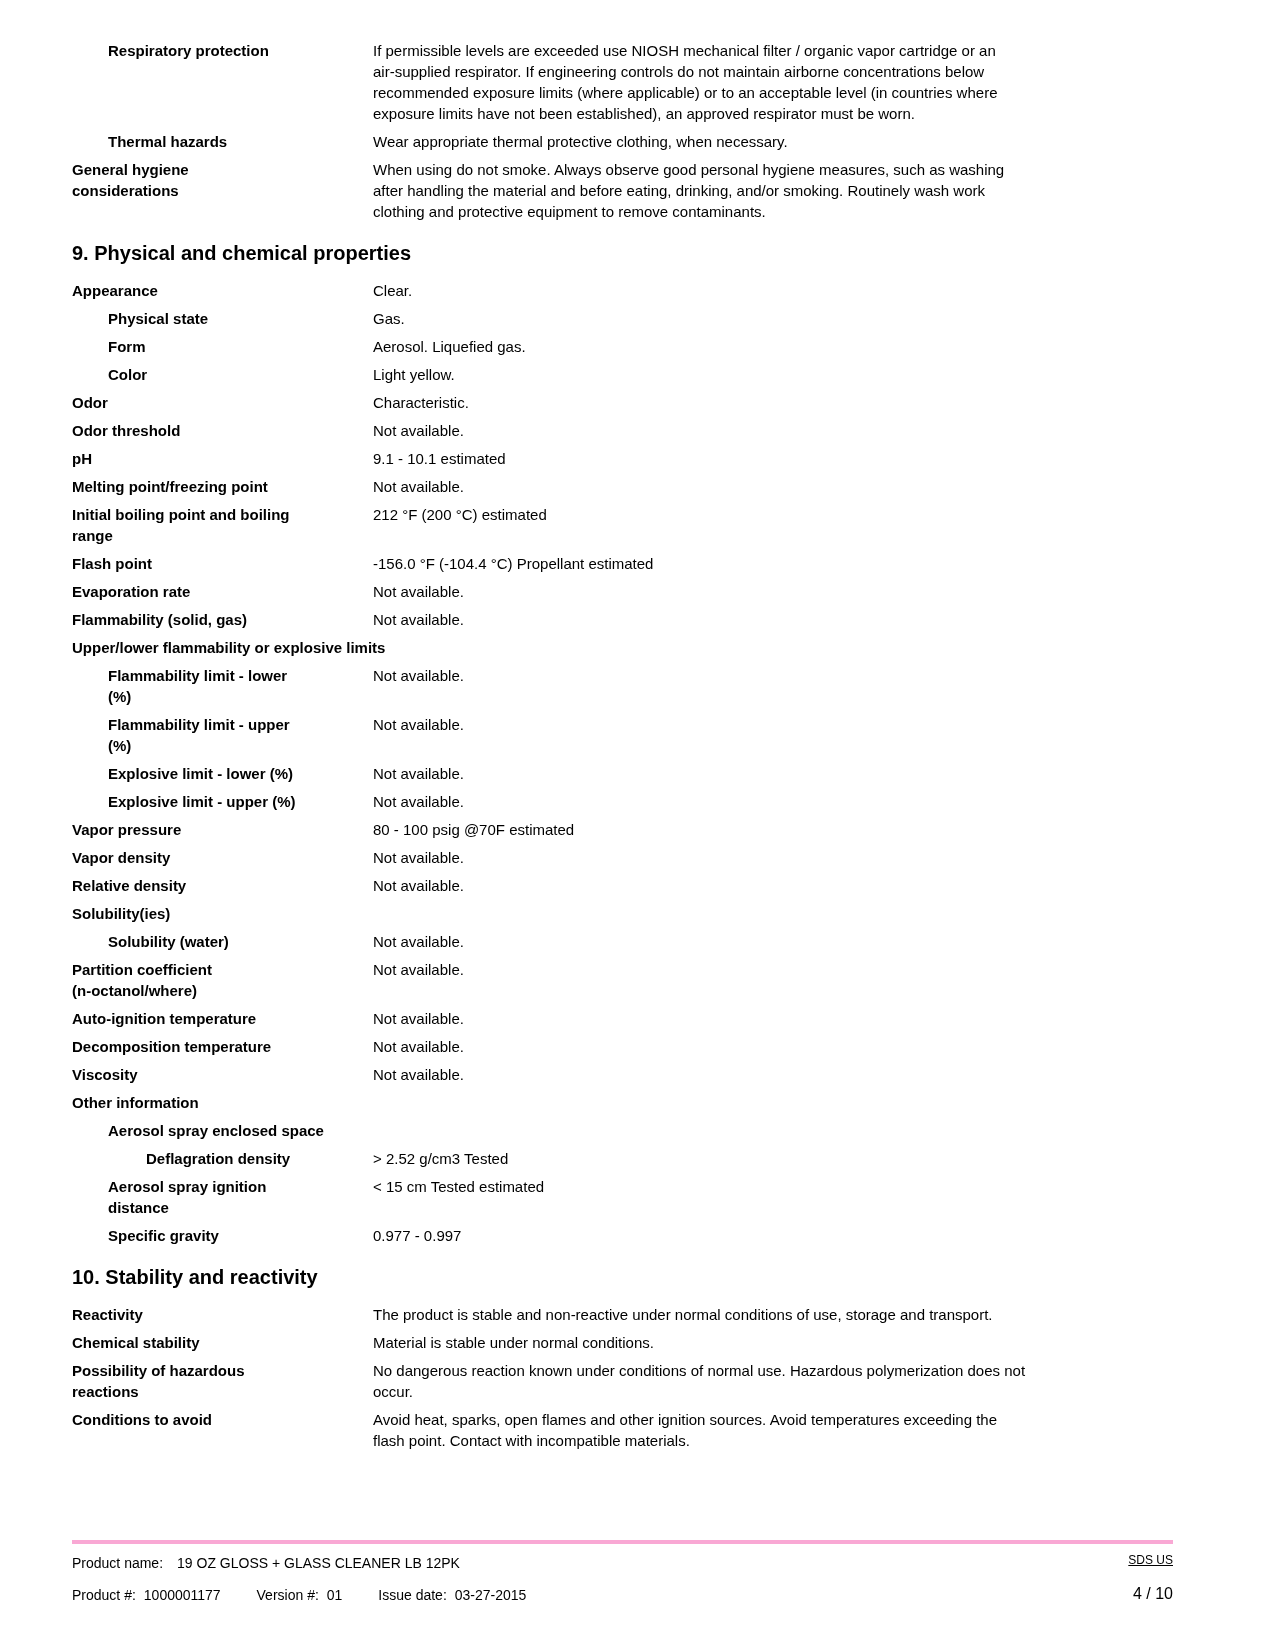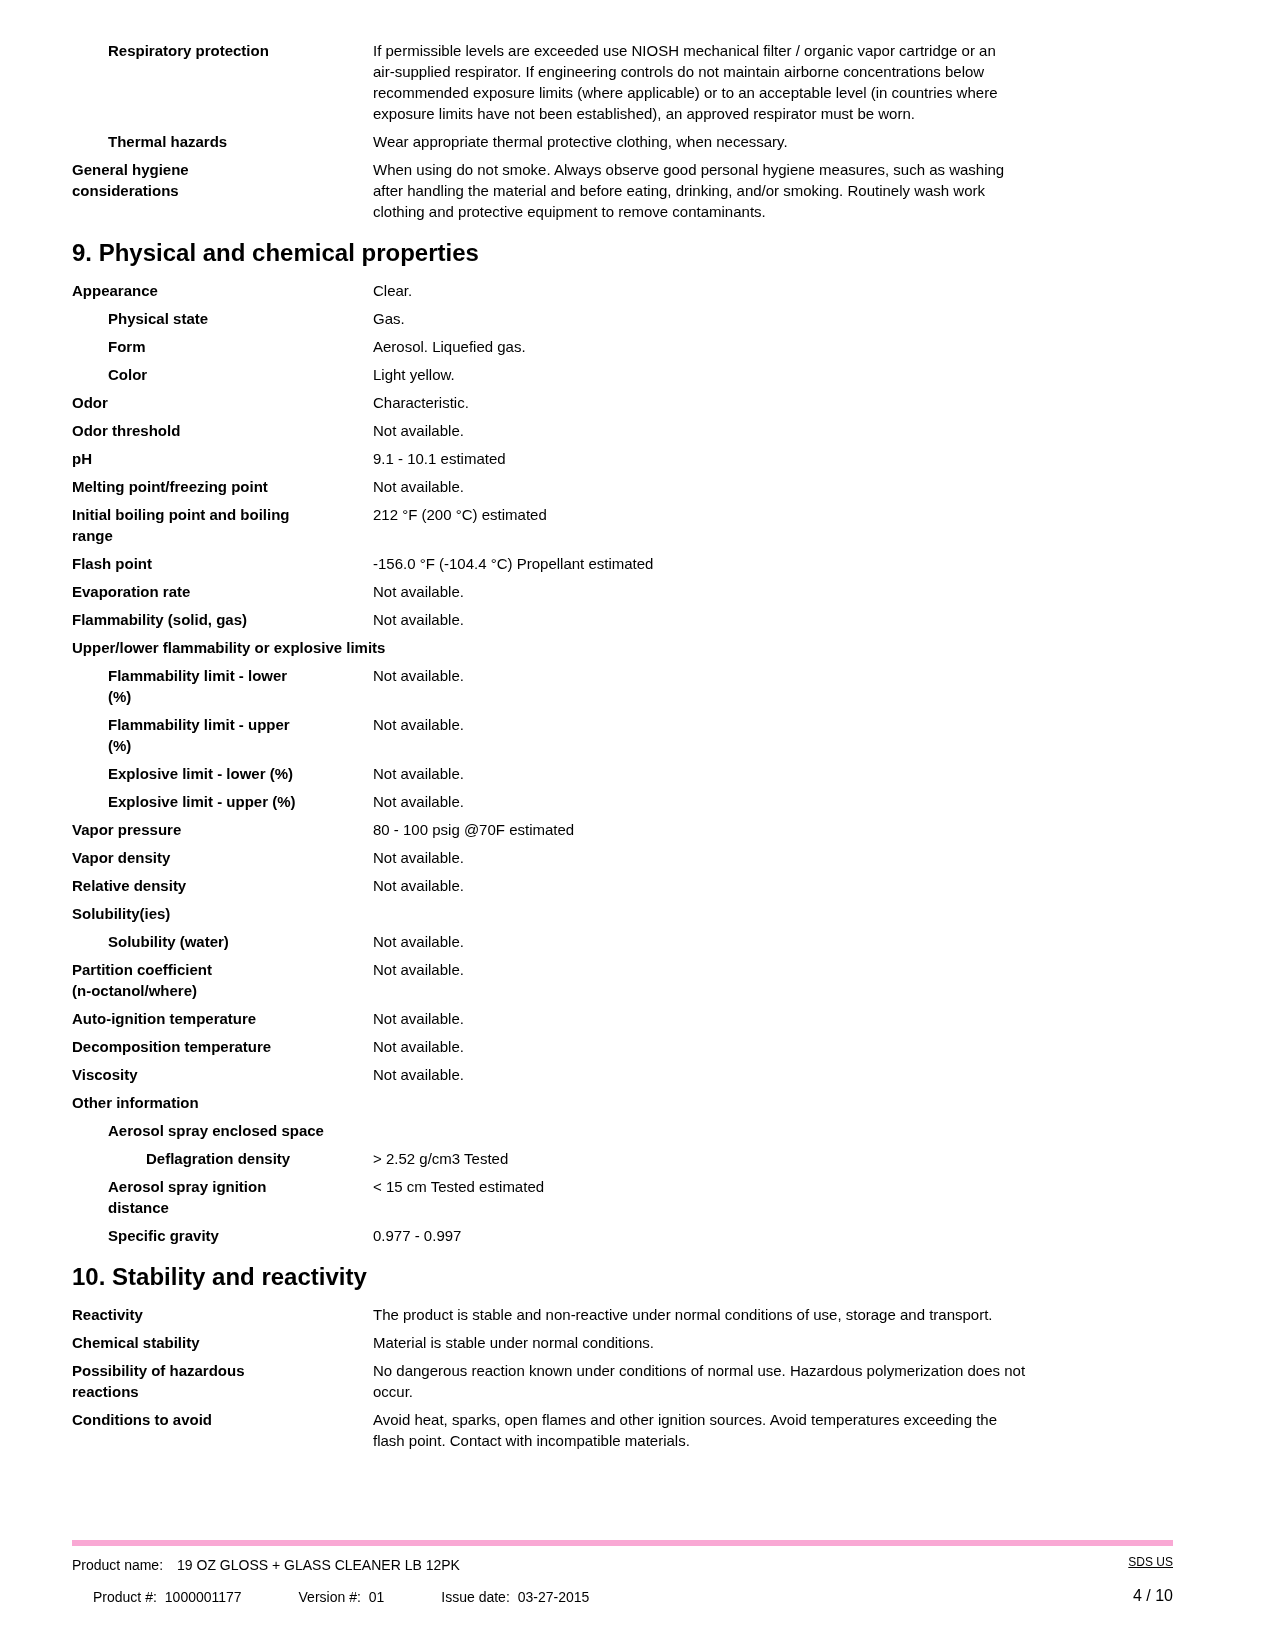--- a/index.html
+++ b/index.html
@@ -10,21 +10,21 @@
     background: #ffffff;
     color: #000000;
     font-family: "Liberation Sans", sans-serif;
     font-size: 15px;
     line-height: 21px;
     box-sizing: border-box;
     padding: 40px 72px 0 72px;
     overflow: hidden;
   }
   .h2 {
-    font-size: 24px;
+    font-size: 20px;
     line-height: 26px;
     font-weight: bold;
     margin: 18px 0 14px 0;
   }
   .row { display: flex; margin-bottom: 7px; }
   .lbl {
     flex: 0 0 301px;
     box-sizing: border-box;
     font-weight: bold;
     white-space: pre-line;
@@ -35,30 +35,30 @@
   .lbl.full  { flex: 0 0 auto; padding-right: 0; }
   .val {
     width: 745px;
     white-space: pre-line;
   }
   .footer {
     position: absolute;
     left: 72px;
     right: 72px;
     top: 1540px;
-    border-top: 6px solid #f9a8d4;
+    border-top: 4px solid #f9a8d4;
     padding-top: 9px;
     display: flex;
     justify-content: space-between;
     align-items: flex-start;
   }
   .f-left { font-size: 14px; line-height: 20px; }
   .f-row1 .f-lbl { margin-right: 14px; }
   .f-row2 { margin-top: 12px; }
-  .f-group { margin-right: 32px; margin-left: 21px; }
+  .f-group { margin-right: 32px; }
   .f-group .f-lbl { margin-right: 8px; }
   .f-right { text-align: right; }
   .sds-region { font-size: 12px; line-height: 14px; text-decoration: underline; }
   .page-num { font-size: 16px; line-height: 22px; margin-top: 16px; }
 </style>
 </head>
 <body>
 
 <div class="page">
   <main id="doc-blocks">

